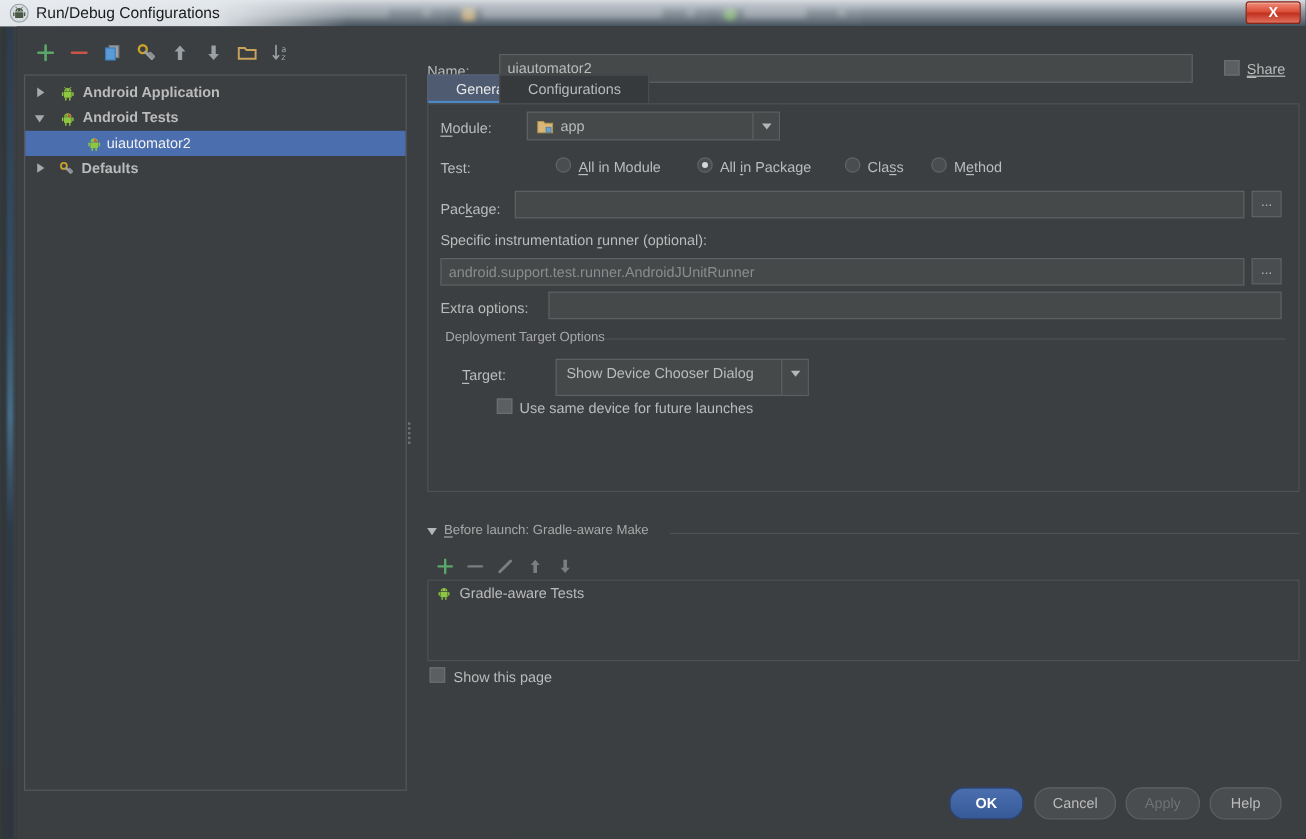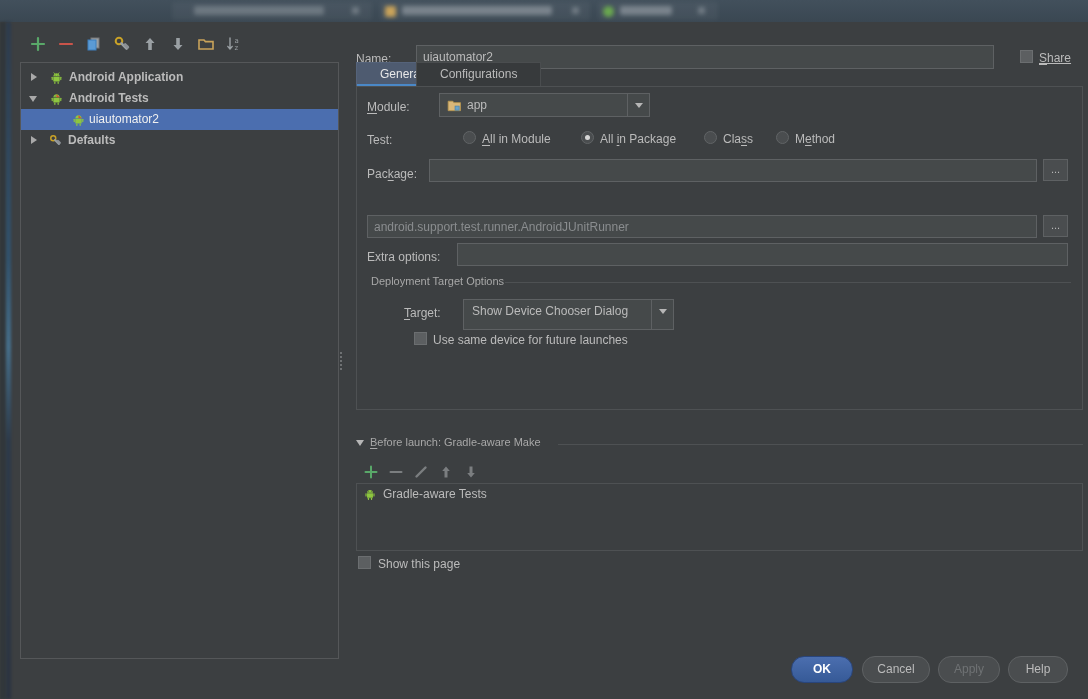--- a/index.html
+++ b/index.html
@@ -244,20 +244,37 @@
   </div>
   <div class="bd-left-strip">
     <div class="s2"></div>
     <div class="s1"></div>
   </div>
   <div class="bd-editor"></div>
 </div>
 
 <div id="dialog">
 
+  <div class="titlebar">
+    <div class="titlebar-fade"></div>
+    <span class="title-icon">
+      <svg width="16" height="16" viewBox="0 0 16 16">
+        <circle cx="8" cy="8" r="7.5" fill="#d8dde0" stroke="#9aa3a8" stroke-width="1"></circle>
+        <path d="M4.6 7.2h6.8v4.1a.7.7 0 0 1-.7.7H5.3a.7.7 0 0 1-.7-.7z" fill="#4b5a46"></path>
+        <path d="M4.7 6.6c0-1.7 1.5-3 3.3-3s3.3 1.3 3.3 3z" fill="#4b5a46"></path>
+        <rect x="2.9" y="7.2" width="1.2" height="3.4" rx=".6" fill="#4b5a46"></rect>
+        <rect x="11.9" y="7.2" width="1.2" height="3.4" rx=".6" fill="#4b5a46"></rect>
+        <circle cx="6.6" cy="5.5" r=".42" fill="#e6ecec"></circle>
+        <circle cx="9.4" cy="5.5" r=".42" fill="#e6ecec"></circle>
+        <path d="M5.3 3.0l.8 1.0M10.7 3.0l-.8 1.0" stroke="#4b5a46" stroke-width=".7" stroke-linecap="round"></path>
+      </svg>
+    </span>
+    <span class="title-text">Run/Debug Configurations</span>
+    <div class="close-btn">X</div>
+  </div>
 
   <div class="dialog-body">
 
     <div class="left-toolbar">
       <div class="tb-icon" style="left:8px;">
         <svg width="20" height="20" viewBox="0 0 20 20">
           <path d="M10 4v12M4 10h12" stroke="#59a869" stroke-width="2.2" stroke-linecap="round"></path>
         </svg>
       </div>
       <div class="tb-icon" style="left:36px;">
@@ -414,30 +431,31 @@
         <div class="radio" style="left:347px;top:44px;"></div>
         <span class="fld-label" style="left:366px;top:45px;">Cla<span class="uline">s</span>s</span>
 
         <div class="radio" style="left:419px;top:44px;"></div>
         <span class="fld-label" style="left:438px;top:45px;">M<span class="uline">e</span>thod</span>
 
         <span class="fld-label" style="left:10px;top:80px;">Pac<span class="uline">k</span>age:</span>
         <input class="txtinput" style="left: 72px; top: 72px; width: 608px; height: 23px;" value="">
         <div class="ellipsis-btn" style="left:686px;top:72px;">...</div>
 
+        <span class="fld-label" style="left:10px;top:106px;">Specific instrumentation <span class="uline">r</span>unner (optional):</span>
         <input class="txtinput muted" style="left: 10px; top: 128px; width: 670px; height: 23px;" value="android.support.test.runner.AndroidJUnitRunner">
         <div class="ellipsis-btn" style="left:686px;top:128px;">...</div>
 
         <span class="fld-label" style="left:10px;top:163px;">Extra options:</span>
         <input class="txtinput" style="left: 100px; top: 156px; width: 611px; height: 23px;" value="">
 
         <span class="group-title" style="left:10px;top:188px;">Deployment Target Options</span>
         <div class="group-line" style="left:148px;top:195px;width:566px;"></div>
 
-        <span class="fld-label" style="left:28px;top:219px;margin-left:19px;"><span class="uline">T</span>arget:</span>
+        <span class="fld-label" style="left:28px;top:219px;"><span class="uline">T</span>arget:</span>
         <div class="combo" style="left:82px;top:212px;width:211px;height:31px;margin-left:24px;">
           <span class="cval">Show Device Chooser Dialog</span>
           <span class="arrowbtn"></span>
         </div>
 
         <div class="cbox" style="left:57px;top:245px;"></div>
         <span class="fld-label" style="left:76px;top:246px;">Use same device for future launches</span>
       </div>
 
       <span style="position:absolute;left:8px;top:410px;width:0;height:0;

